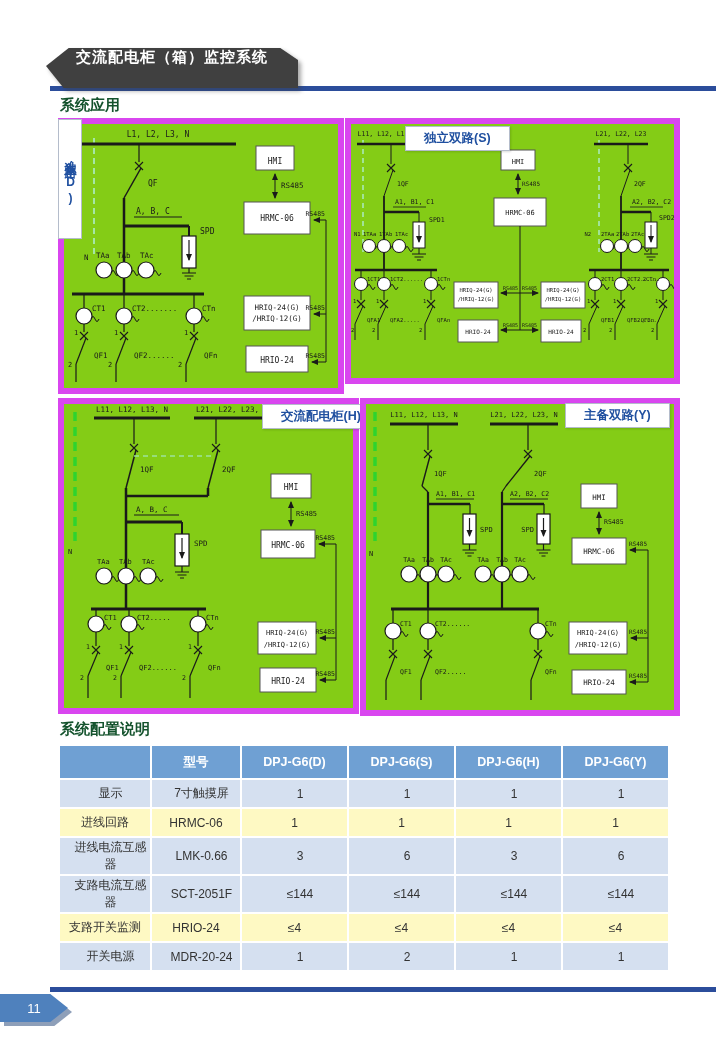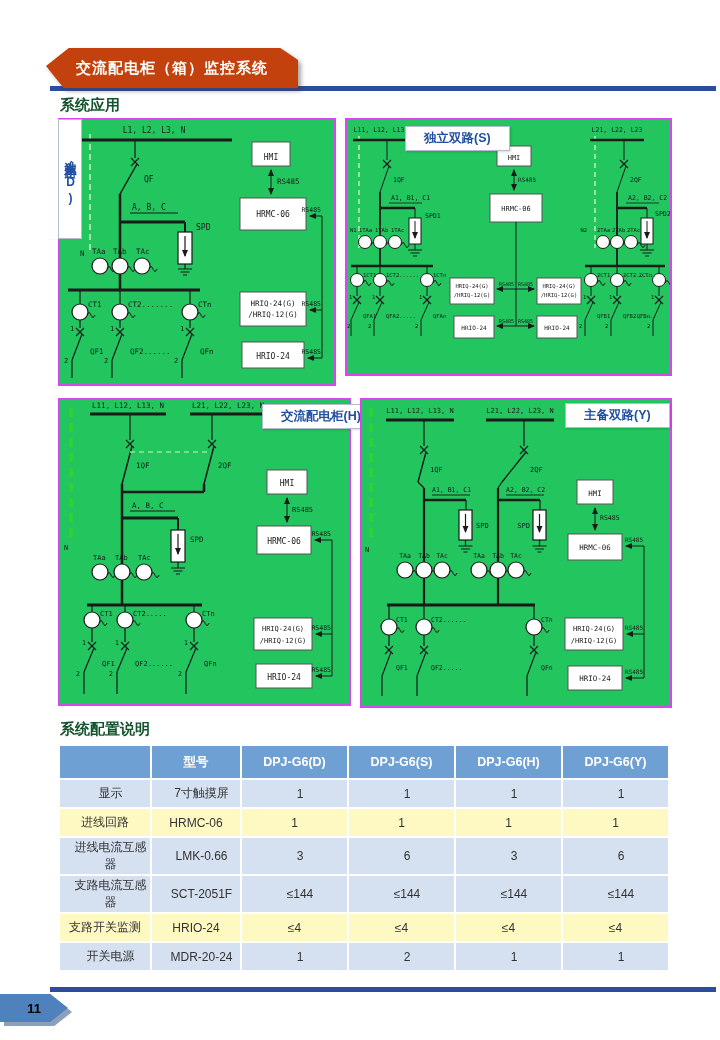--- a/index.html
+++ b/index.html
@@ -1,27 +1,27 @@
 <!DOCTYPE html>
 <html><head>
 <meta charset="utf-8">
 <style>
   html,body{margin:0;padding:0;background:#fff;}
   #page{position:relative;width:720px;height:1040px;background:#fff;overflow:hidden;
         font-family:"Liberation Sans",sans-serif;}
   
-  .ribbon{position:absolute;left:46px;top:48px;width:252px;height:40px;background:#c2410c;
+  .ribbon{position:absolute;left:46px;top:48px;width:252px;height:40px;background:#404040;
           clip-path:polygon(9% 0,93% 0,100% 30%,100% 100%,7% 100%,0 45%);
-          display:flex;align-items:center;justify-content:center;z-index:3;}
+          display:flex;align-items:flex-start;justify-content:center;z-index:3;}
   .ribbon-wrap{position:absolute;left:0;top:0;filter:drop-shadow(3px 3px 2px rgba(60,60,60,.45));z-index:3;}
   .ribbon span{color:#fff;font-weight:bold;font-size:15px;letter-spacing:1px;}
   .rule{position:absolute;left:50px;width:666px;height:5px;background:#2b4d9b;z-index:2;}
   .h-sec{position:absolute;left:60px;font-size:15px;font-weight:bold;color:#14532d;}
   
-  .dbox{position:absolute;border:2px solid #d946ef;background:#22c55e;text-align:right;}
+  .dbox{position:absolute;border:6px solid #d946ef;background:#84cc16;text-align:right;}
   .dbox svg{position:absolute;left:0;top:0;}
   .dtitle{position:absolute;border:1px solid #b4bccb;background:#fff;color:#2050a0;
           font-weight:bold;font-size:12.5px;padding:3px 18px;box-shadow:1px 1px 2px rgba(0,0,0,.15);}
   .vtitle{position:absolute;border:1px solid #b4bccb;background:#fff;color:#2050a0;
           font-weight:bold;font-size:12px;writing-mode:vertical-rl;text-orientation:upright;
           display:flex;align-items:center;justify-content:center;letter-spacing:2px;}
   svg text{font-family:"DejaVu Sans Mono",monospace;fill:#1a1a1a;}
   svg line,svg path,svg rect,svg circle{vector-effect:none;}
   
   table.cfg{position:absolute;left:58px;top:744px;width:610px;border-collapse:separate;
@@ -29,21 +29,21 @@
   table.cfg th{background:#6fa0d3;color:#fff;font-size:12.5px;font-weight:bold;height:30px;margin-top:28px;}
   table.cfg td{font-size:12px;color:#333;text-align:center;height:25px;}
   tr.odd td{background:#d5e0f0;padding-left:12px;}
   tr.even td{background:#fef9c3;}
   .c0{width:90px}.c1{width:88px}.cv{width:105px}
   
   .badge-sh{position:absolute;left:4px;top:998px;width:68px;height:28px;background:#31517f;
             clip-path:polygon(0 0,74% 0,100% 50%,74% 100%,0 100%);opacity:.55;}
   .badge{position:absolute;left:0;top:994px;width:68px;height:28px;background:#4f81bd;
          clip-path:polygon(0 0,74% 0,100% 50%,74% 100%,0 100%);
-         color:#000000;font-weight:bold;font-size:13px;display:flex;align-items:center;justify-content:center;}
+         color:#ffffff;font-weight:normal;font-size:13px;display:flex;align-items:center;justify-content:center;}
 </style>
 </head>
 <body>
 
 <div id="page">
 
 <svg width="0" height="0" style="position:absolute" aria-hidden="true">
  <defs>
   <marker id="ah" markerWidth="9" markerHeight="8" refX="6" refY="3" orient="auto-start-reverse" markerUnits="userSpaceOnUse">
           <path d="M0 0L7 3L0 6Z" fill="#1a1a1a"></path>

